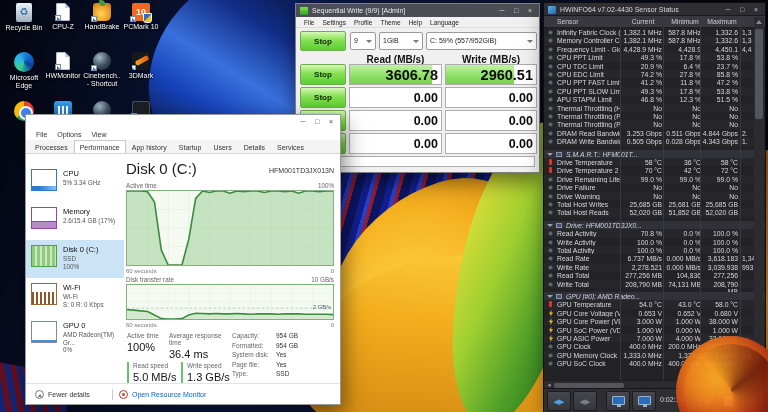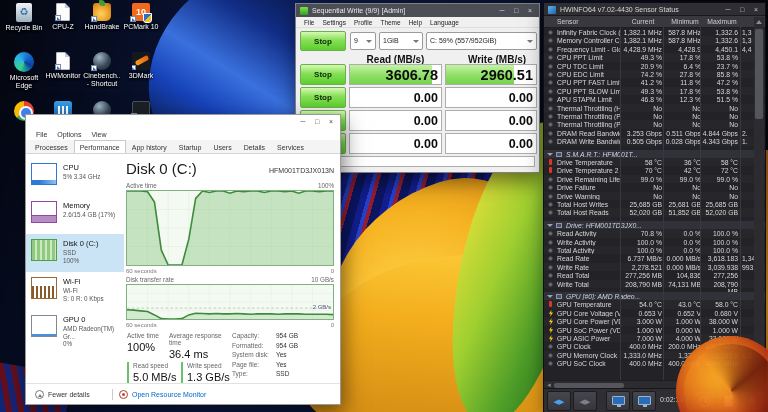--- a/index.html
+++ b/index.html
@@ -88,21 +88,21 @@
      background:linear-gradient(135deg,#3f96e8,#1b5fae); }
   .tm-ctls { position:absolute; right:2px; top:0; display:flex; color:#444; line-height:13px; }
   .tm-menu { position:absolute; left:0; top:13px; right:0; height:12px; font-size:7px; color:#333; display:flex;
      align-items:center; padding-left:5px; background:#fff; }
   .tm-menu span { padding:0 5px; }
   .tm-tabs { position:absolute; left:0; top:25px; right:0; height:14px; background:#f4f4f4; border-bottom:1px solid #d5d5d5;
      display:flex; align-items:flex-end; padding-left:3px; font-size:7px; color:#333; }
   .tm-tab { padding:3px 5px 2px; border:1px solid transparent; border-bottom:none; }
   .tm-tab.sel { background:#fff; border-color:#c9c9c9; }
   .tm-side { position:absolute; left:0; top:39px; width:98px; bottom:22px; background:#fff; overflow:hidden; }
-  .tm-item { position:absolute; left:0; width:98px; height:38px; }
+  .tm-item { position:absolute; left:0; width:98px; height:38px;margin-top:6px; }
   .tm-item.sel { background:#cbe4f5; }
   .tm-thumb { position:absolute; left:5px; top:5px; width:26px; height:22px; background:#fff; border:1px solid #888; }
   .tm-item .nm { position:absolute; left:37px; top:5px; font-size:7.5px; color:#111; }
   .tm-item .sub { position:absolute; left:37px; top:15px; font-size:6.3px; line-height:7.5px; color:#555; white-space:pre-line; width:60px; }
   .th-cpu { border-color:#2b7bd4 !important; } .th-cpu:after { content:""; position:absolute; left:0; bottom:0; width:100%; height:4px; background:linear-gradient(90deg,#2b7bd4 30%,#8fc1ee); }
   .th-mem { border-color:#9246a8 !important; } .th-mem:after { content:""; position:absolute; left:0; bottom:0; width:100%; height:6px; background:#b58cc4; border-top:1px solid #9246a8; }
   .th-disk { border-color:#4f9e4f !important; background:repeating-linear-gradient(90deg,#8fca7f 0 3px,#cde8c3 3px 5px) !important; }
   .th-wifi { border-color:#9b6a34 !important; } .th-wifi:after { content:""; position:absolute; left:0; bottom:0; width:100%; height:12px;
      background:repeating-linear-gradient(90deg,#8a5a28 0 2px,rgba(0,0,0,0) 2px 4px); }
   .th-gpu { border-color:#7d8b99 !important; } .th-gpu:after { content:""; position:absolute; left:0; bottom:0; width:100%; height:2px; background:#4a90d9; }
@@ -277,21 +277,21 @@
         <span>Language</span>
       </div>
     <div class="cdm-stop" id="cdm-stop-main" style="left:4px;top:27px;width:46px;height:20px;line-height:19px;">Stop</div>
     <div class="combo" style="left:54px;width:26px;">
       <span>9</span><span class="arr"></span></div>
     <div class="combo" style="left:83px;width:44px;">
       <span>1GiB</span><span class="arr"></span></div>
     <div class="combo" style="left:130px;width:111px;">
       <span>C: 59% (557/952GiB)</span><span class="arr"></span></div>
     <div class="cdm-colhdr" style="left:53px;width:93px;">Read (MB/s)</div>
-    <div class="cdm-colhdr" style="left:155px;width:92px;">Write (MB/s)</div>
+    <div class="cdm-colhdr" style="left:149px;width:92px;">Write (MB/s)</div>
     <div id="cdm-rows">
         <div class="cdm-stop" style="left: 4px; top: 60px; width: 46px; height: 21px; line-height: 20px;">Stop</div>
         <div class="cdm-cell" style="left: 53px; top: 60px; width: 93px; height: 21px;">
           <div class="cdm-fill" style="width: 90%;"></div>
           <div class="cdm-val" style="font-size: 14.5px;">3606.78</div>
         </div>
         <div class="cdm-cell" style="left: 149px; top: 60px; width: 92px; height: 21px;">
           <div class="cdm-fill" style="width: 76%;"></div>
           <div class="cdm-val" style="font-size: 14.5px;">2960.51</div>
         </div>

